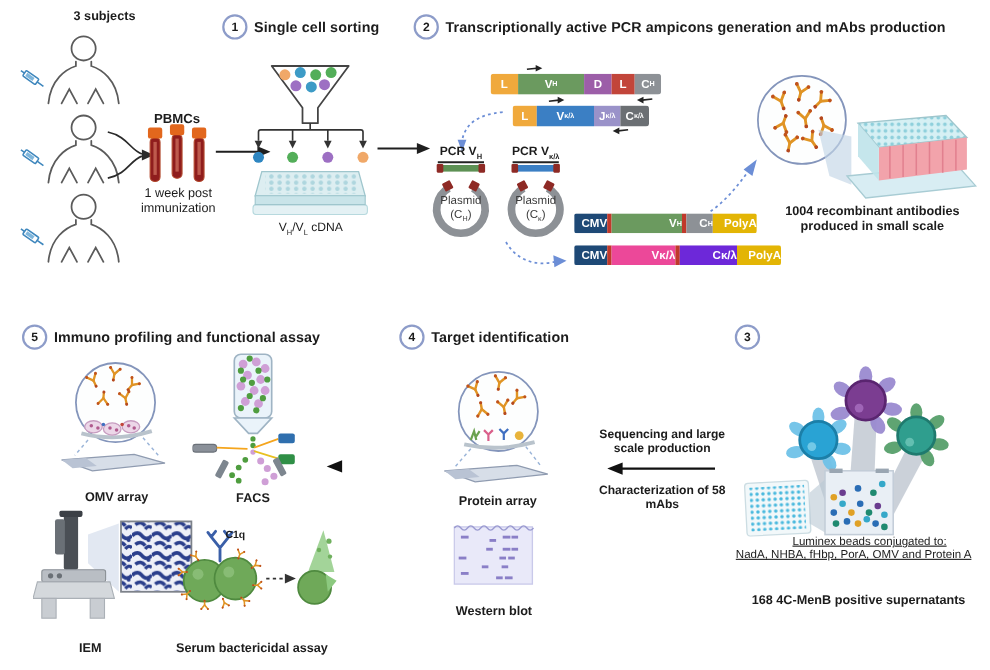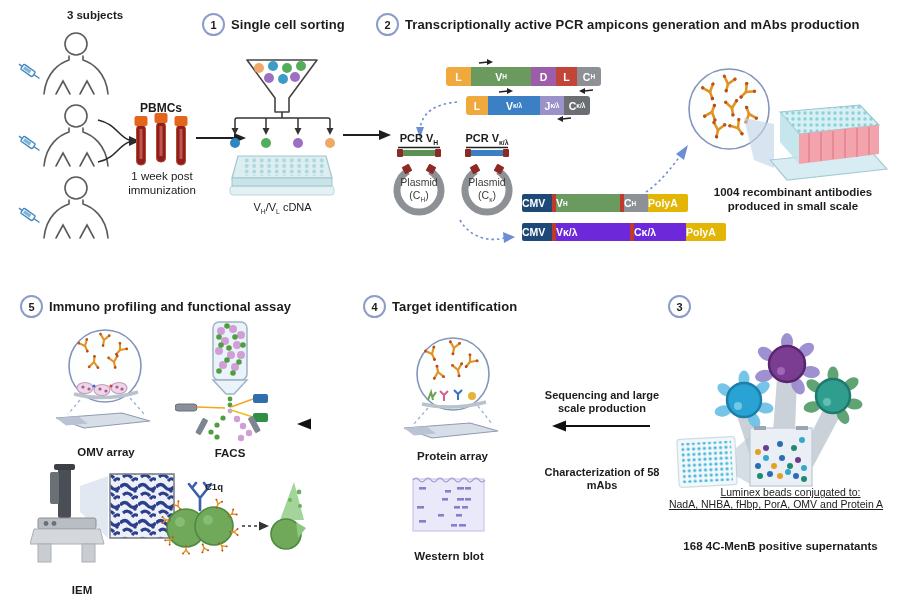--- a/index.html
+++ b/index.html
@@ -11,21 +11,21 @@
        display:flex;align-items:center;justify-content:center;font-size:11px;font-weight:700;flex:0 0 19px;}
   .step .ttl{font-size:13px;font-weight:700;letter-spacing:.1px;}
   .lbl{font-size:11px;font-weight:500;text-align:center;line-height:1.2;}
   .lbl.semib{font-weight:600;font-size:11.5px;}
   .boldlbl{font-size:11.5px;font-weight:700;text-align:center;line-height:1.2;}
   .smalltxt{font-size:10.5px;font-weight:400;text-align:center;line-height:1.25;text-decoration:underline;}
   sub{font-size:.62em;}
   .gbar{display:flex;height:19px;border-radius:3px;overflow:hidden;}
   .gbar .seg{display:flex;align-items:center;justify-content:center;color:#fff;font-weight:700;font-size:10.5px;}
   .cas{display:flex;height:18px;border-radius:2px;overflow:hidden;}
-  .cas .seg{display:flex;align-items:center;justify-content:flex-start;color:#fff;font-weight:700;font-size:10.5px;}
+  .cas .seg{display:flex;align-items:center;justify-content:flex-end;color:#fff;font-weight:700;font-size:10.5px;}
   .cas .sep{width:4px;background:#c0392b;}
   .plasmid-lbl{font-size:10.5px;color:#3c3c3c;text-align:center;line-height:1.25;font-weight:500;}
   .pcrlbl{font-size:11px;font-weight:700;text-align:center;border-bottom:0;}
 </style>
 </head>
 <body>
 
 <div id="fig">
 
   <svg width="0" height="0" style="position:absolute">
@@ -313,21 +313,21 @@
       </span>
     <span class="seg" style="width:40px;background:#e3b505">
         <span>PolyA</span>
       </span>
   </div>
   <div class="abs cas" style="left:522px;top:223px">
     <span class="seg" style="width:30px;background:#1e4976">
         <span>CMV</span>
       </span>
     <span class="sep"></span>
-    <span class="seg" style="width:74px;background:#6d28d9">
+    <span class="seg" style="width:58px;background:#ec4899">
         <span>Vκ/λ</span>
       </span>
     <span class="sep"></span>
     <span class="seg" style="width:52px;background:#6d28d9">
         <span>Cκ/λ</span>
       </span>
     <span class="seg" style="width:40px;background:#e3b505">
         <span>PolyA</span>
       </span>
   </div>
@@ -442,21 +442,21 @@
   <div class="abs boldlbl" style="left:658px;top:540px;width:245px">168 4C-MenB positive supernatants</div>
 
   <div class="abs boldlbl" style="left:543px;top:389px;width:118px;font-size:11px">
     <div>Sequencing and large</div>
     <div>scale production</div>
   </div>
   <svg class="abs" style="left:552px;top:419px" width="100" height="14" viewBox="0 0 100 14">
     <line x1="98" y1="7" x2="13" y2="7" stroke="#111" stroke-width="2.2"></line>
     <polygon points="14,1.5 0,7 14,12.5" fill="#111"></polygon>
   </svg>
-  <div class="abs boldlbl" style="left:540px;top:466px;width:124px;font-size:11px">
+  <div class="abs boldlbl" style="left:540px;top:440px;width:124px;font-size:11px">
     <div>Characterization of 58</div>
     <div>mAbs</div>
   </div>
 
   <svg class="abs" style="left:398px;top:334px" width="108" height="112" viewBox="0 0 108 112">
     <line x1="30" y1="74" x2="16" y2="90" stroke="#9ab4d8" stroke-width="1.3" stroke-dasharray="3 3"></line>
     <line x1="80" y1="72" x2="94" y2="90" stroke="#9ab4d8" stroke-width="1.3" stroke-dasharray="3 3"></line>
     <path d="M6,94 L72,89 L100,97 L34,104 Z" fill="#d7dee8" stroke="#8f9bb0" stroke-width="1.2"></path>
     <path d="M6,94 L28,92.3 L38,99.6 L16,101.6 Z" fill="#b9c3d4"></path>
     <circle cx="55" cy="40" r="36" fill="#fdfefe" stroke="#8495bb" stroke-width="1.6"></circle>
@@ -627,14 +627,15 @@
     <g>
       <polygon points="146,6 156,44 132,44" fill="#8cc97f" opacity=".8"></polygon>
       <circle cx="151" cy="16" r="2.4" fill="#6fb05d"></circle>
         <circle cx="142" cy="24" r="2" fill="#6fb05d"></circle>
         <circle cx="152" cy="30" r="2" fill="#6fb05d"></circle>
       <circle cx="138" cy="58" r="15" fill="#6fa959" stroke="#4f8a3f" stroke-width="1.6"></circle>
       <polygon points="148,46 158,52 150,62" fill="#8cc97f"></polygon>
     </g>
   </svg>
   <div class="abs" style="left:205px;top:481px;font-size:9.5px;font-weight:700">C1q</div>
+  <div class="abs lbl semib" style="left:140px;top:584px;width:178px;font-weight:700">Serum bactericidal assay</div>
 
 </div>
 
 </body></html>

